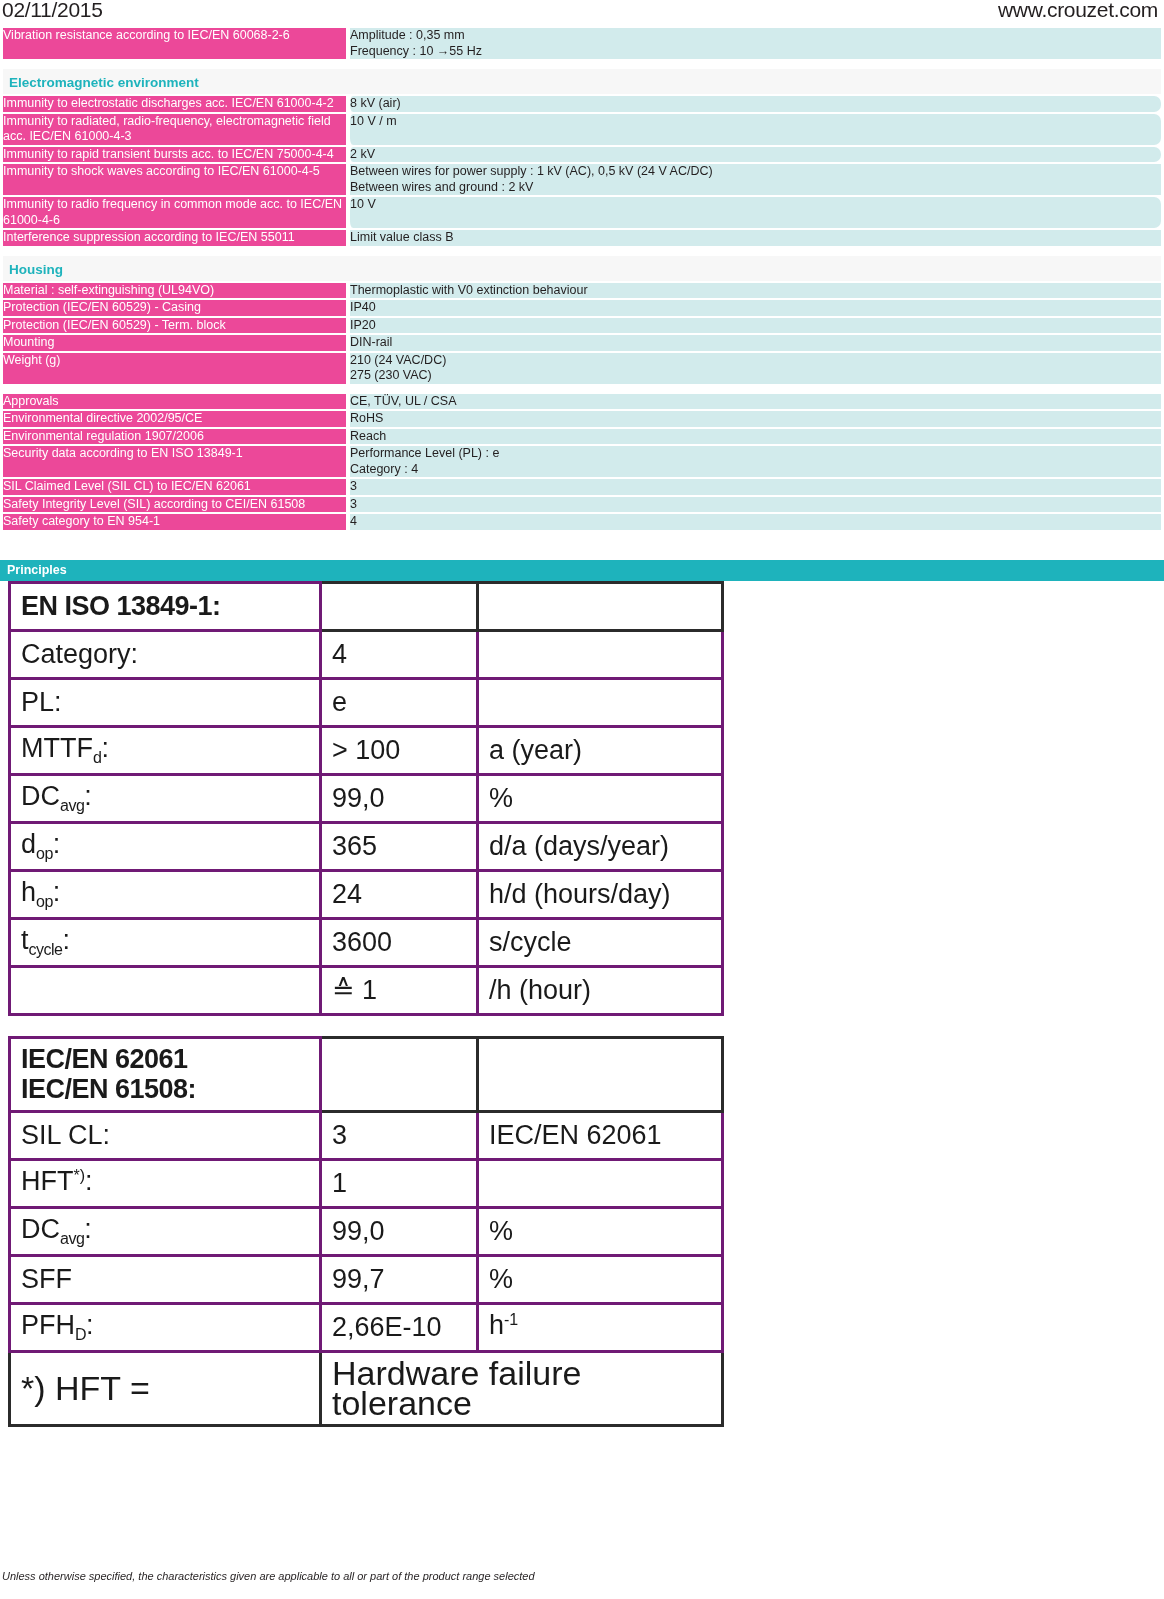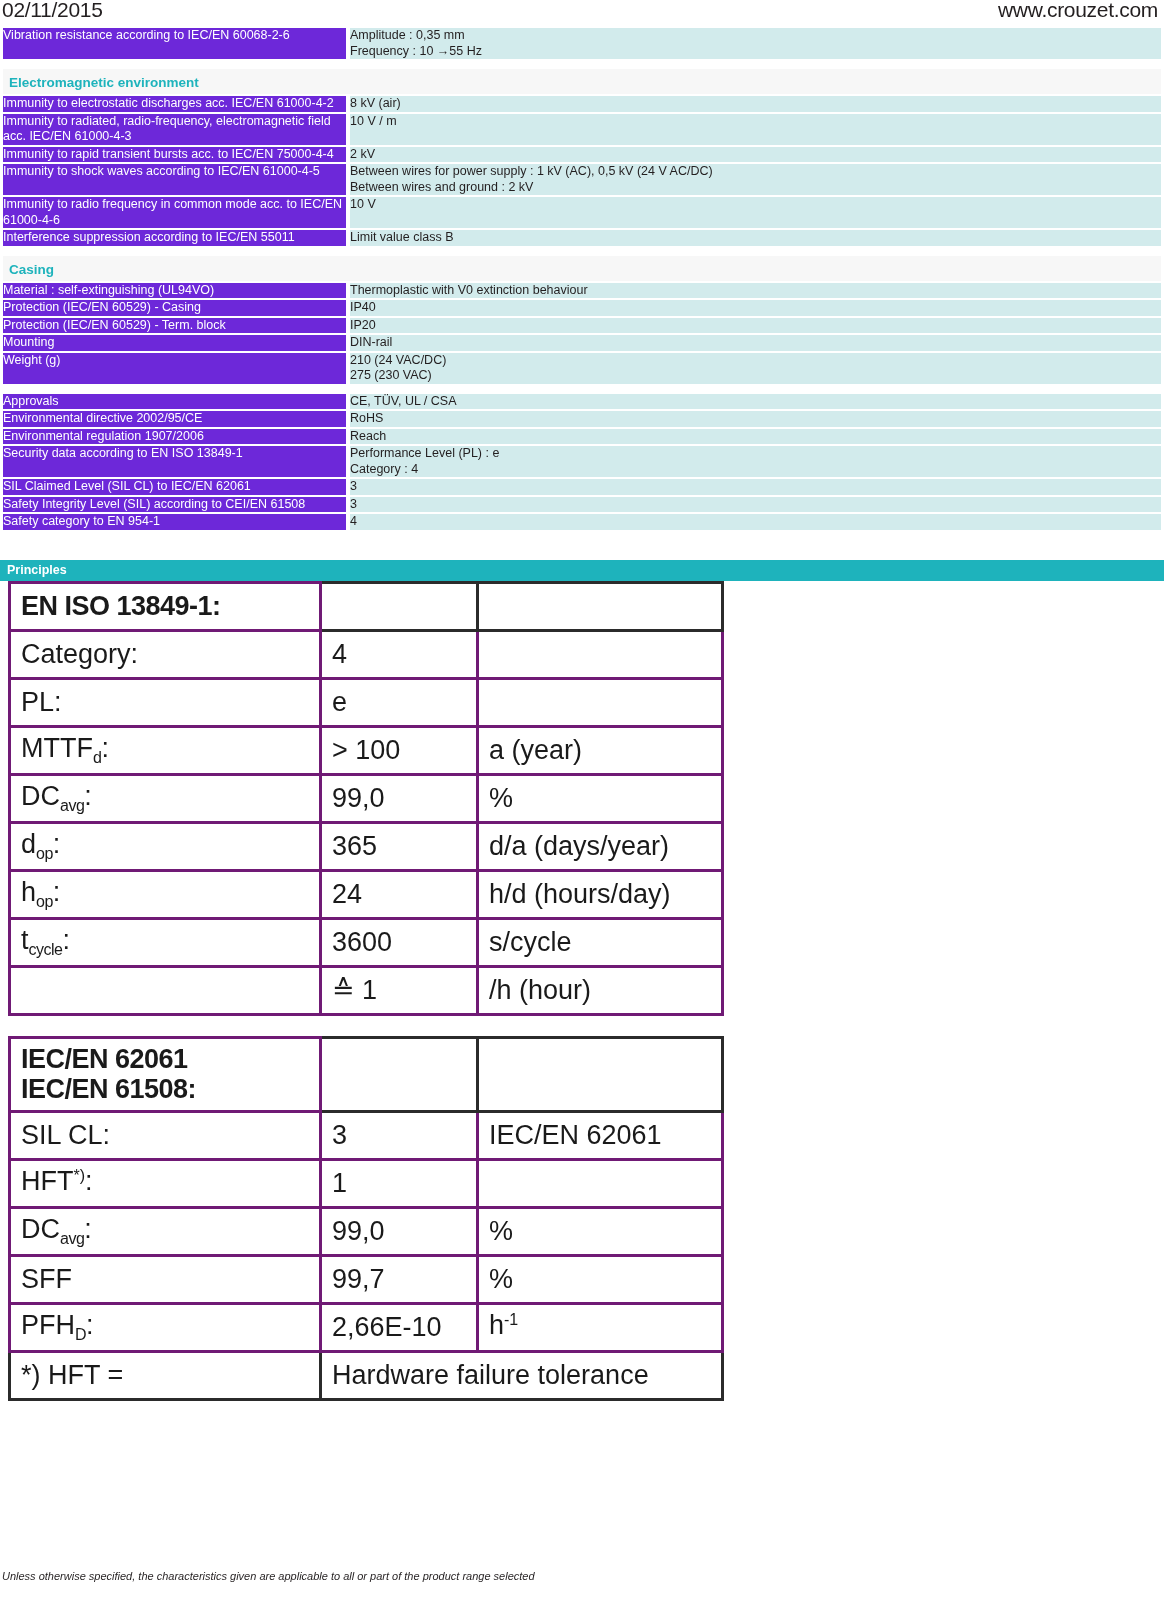--- a/index.html
+++ b/index.html
@@ -44,39 +44,39 @@
     width: 1158px;
     margin: 0 0 0 3px;
     border-collapse: separate;
     border-spacing: 0 2px;
     table-layout: fixed;
   }
   .spec-table td { padding: 0; vertical-align: top; }
 
   .cell-label {
     width: 343px;
-    background: #6d28d9;
+    background: #ec4899;
     color: #ffffff;
     font-size: 12.5px;
     line-height: 15.5px;
     padding: 3px 4px 4px 5px;
     box-sizing: border-box;
   }
   .cell-value {
     background: #d2ebec;
     color: #231f20;
     font-size: 12.5px;
     line-height: 15.5px;
     padding: 3px 4px 4px 6px;
     box-sizing: border-box;
     border-left: 4px solid #ffffff;
   }
   .cell-value .line { display: block; }
 
-  .value-pad-1 { padding-top: 11px; }
+  .value-pad-1 { padding-top: 11px; border-radius: 7px; }
 
   
   .section-row td {
     background: #f7f7f7;
     padding: 6px 0 3px 6px;
   }
   .section-title {
     color: #1eb3bc;
     font-size: 13.5px;
     font-weight: bold;
@@ -135,21 +135,21 @@
     letter-spacing: -0.5px;
   }
   .fig-table sup {
     font-size: 16px;
     vertical-align: baseline;
     position: relative;
     top: -9px;
   }
   .fig-note td {
     border: 3px solid #2b2b2b;
-    font-size: 27px;
+    font-size: 34px;
     padding: 5px 8px 6px 10px;
   }
   .fig-gap { height: 20px; background: #ffffff; }
 
   
   .footer-note {
     position: absolute;
     left: 2px;
     bottom: 16px;
     font-size: 11px;
@@ -226,21 +226,21 @@
         <td class="cell-label">Interference suppression according to IEC/EN 55011</td>
         <td class="cell-value">
           <span class="line">Limit value class B</span>
         </td>
       </tr>
       <tr class="spacer-row">
         <td colspan="2"></td>
       </tr>
       <tr class="section-row">
         <td colspan="2">
-          <div class="section-title">Casing</div>
+          <div class="section-title">Housing</div>
         </td>
       </tr>
       <tr>
         <td class="cell-label">Material : self-extinguishing (UL94VO)</td>
         <td class="cell-value">
           <span class="line">Thermoplastic with V0 extinction behaviour</span>
         </td>
       </tr>
       <tr>
         <td class="cell-label">Protection (IEC/EN 60529) - Casing</td>

